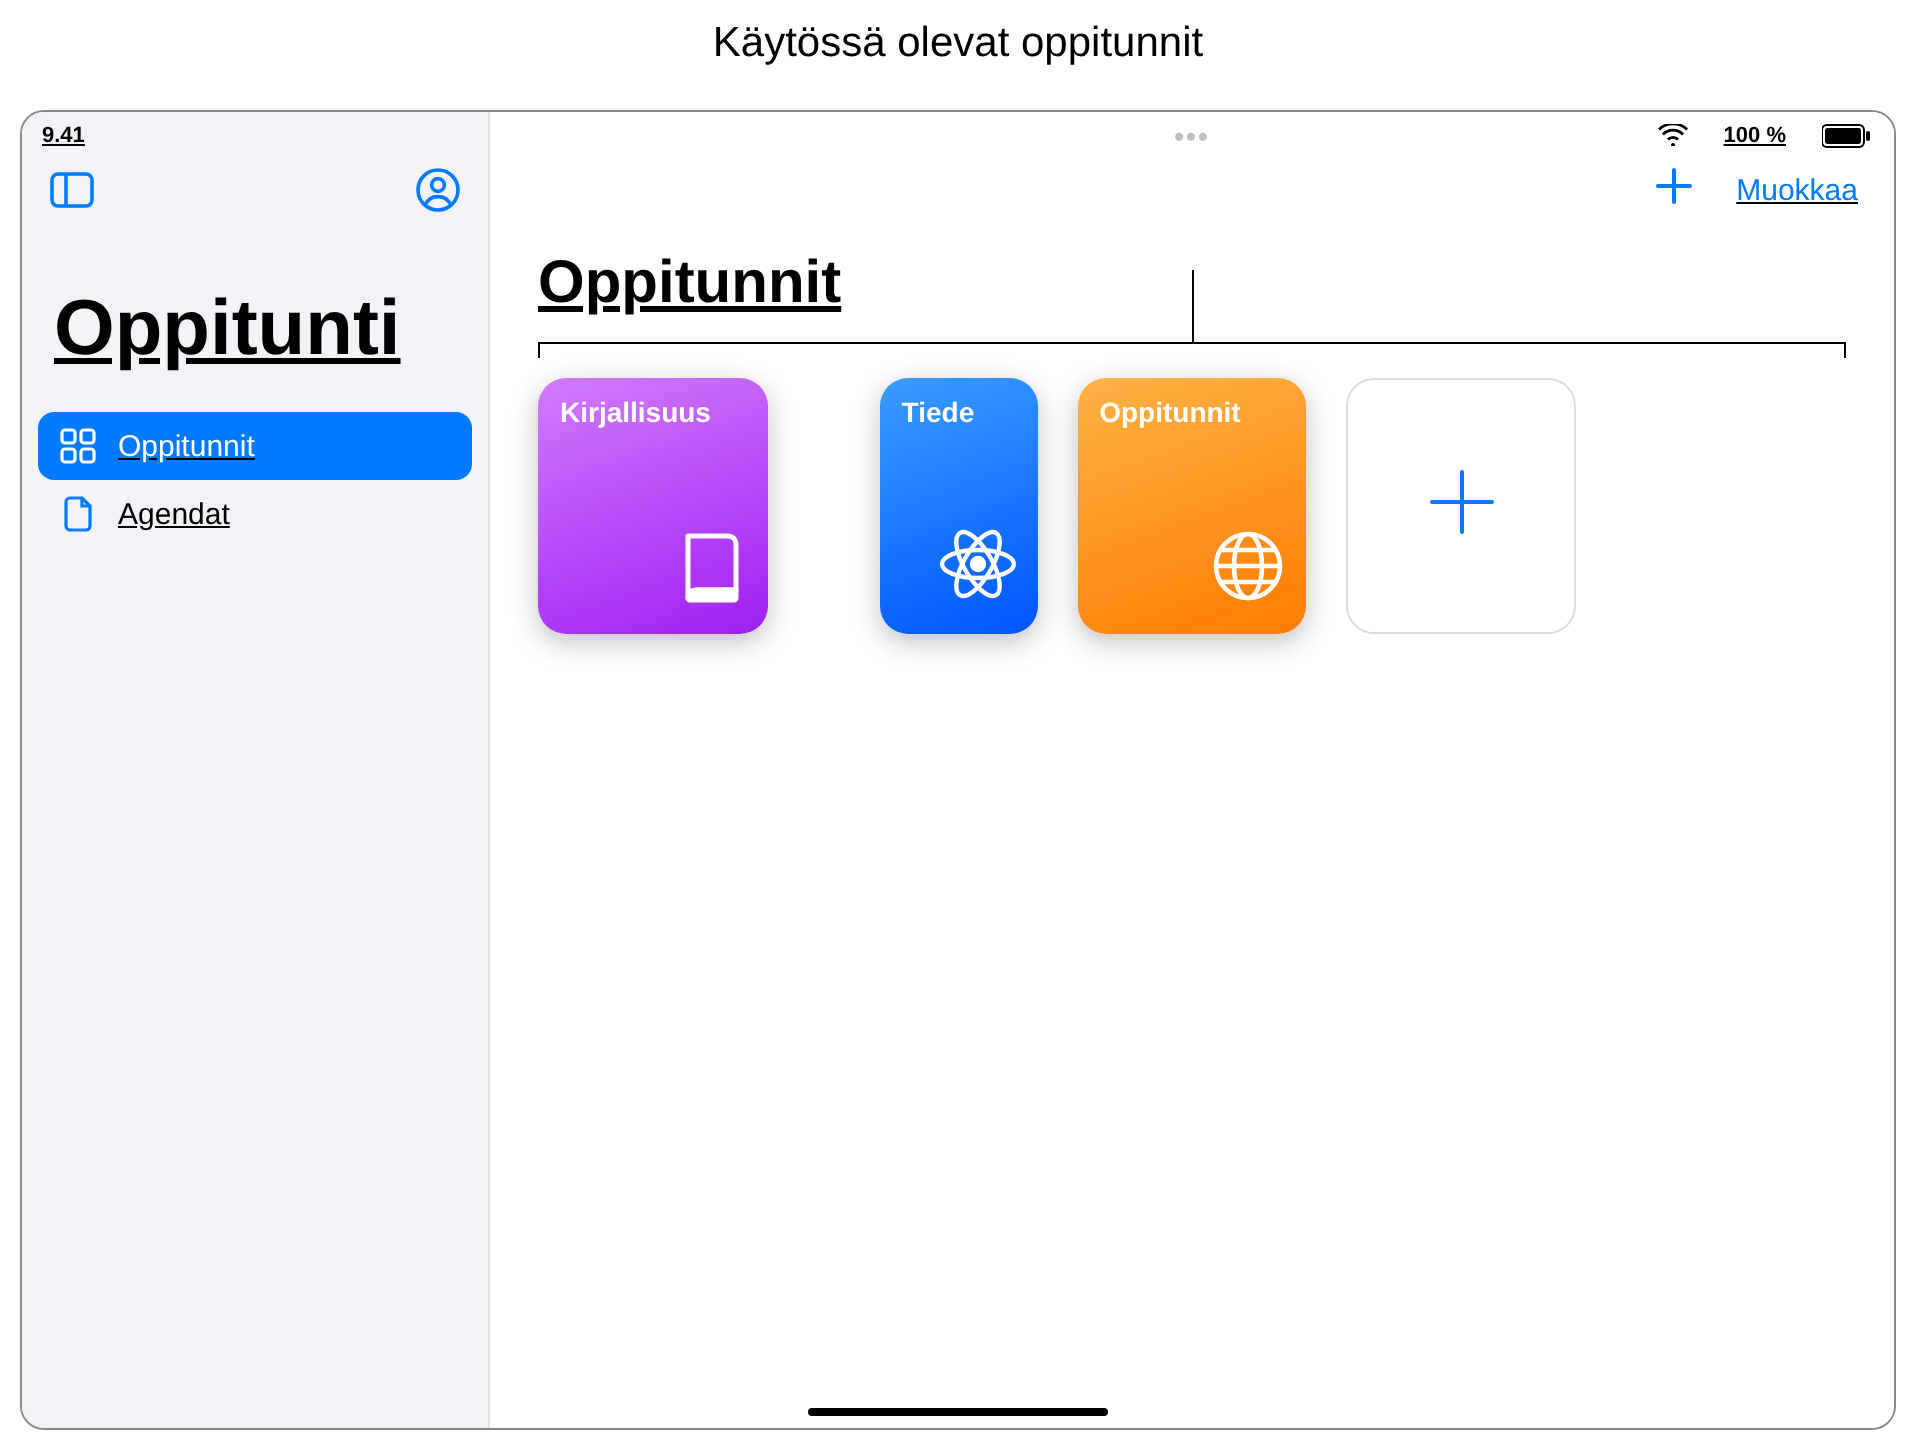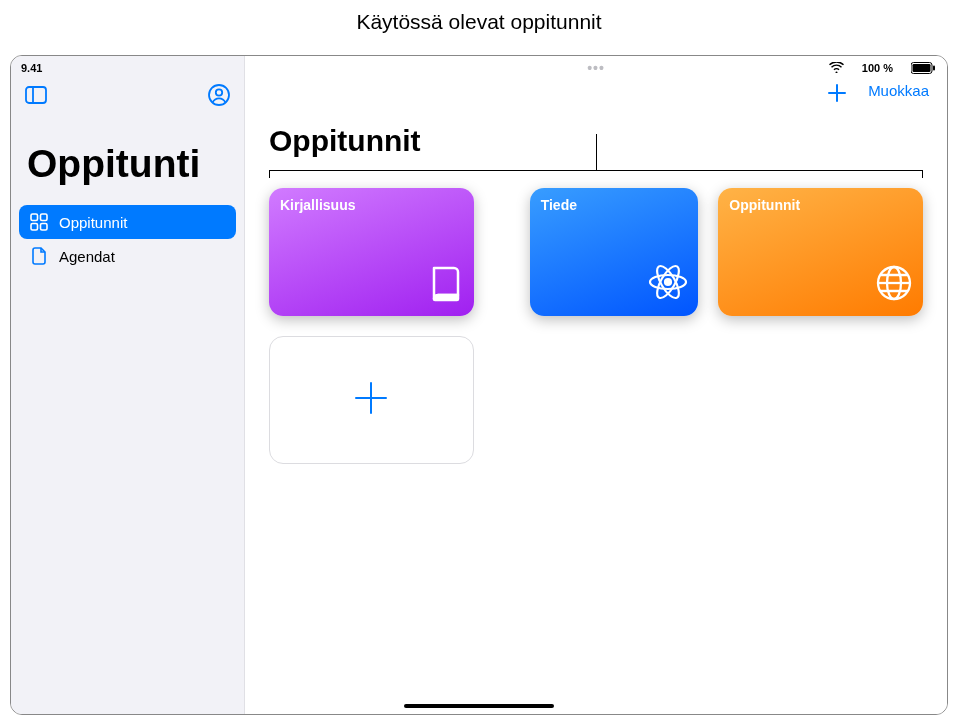--- a/index.html
+++ b/index.html
@@ -23,20 +23,21 @@
     .device-frame {
       position: absolute;
       top: 55px;
       left: 10px;
       width: 938px;
       height: 660px;
       border: 1px solid #888;
       border-radius: 12px;
       overflow: hidden;
       display: flex;
+      text-decoration: underline;
     }
     .sidebar {
       width: 234px;
       height: 100%;
       background: #f2f2f7;
       border-right: 1px solid #e0e0e5;
       display: flex;
       flex-direction: column;
     }
     .status-bar {
@@ -108,21 +109,21 @@
     .status-right {
       margin-left: auto;
       display: flex;
       align-items: center;
       gap: 18px;
     }
     .wifi-icon, .battery-icon { display: inline-flex; }
     .main-toolbar {
       display: flex;
       justify-content: flex-end;
-      align-items: flex-start;
+      align-items: center;
       padding: 6px 18px;
       gap: 20px;
     }
     .plus-icon { color: #007aff; }
     .edit-button {
       color: #007aff;
       font-size: 15px;
       font-weight: 500;
       cursor: pointer;
     }
@@ -159,21 +160,21 @@
       top: 8px;
       width: 1px;
       height: 8px;
       background: #000;
     }
     .bracket-left { left: 0; }
     .bracket-right { right: 0; }
 
     .cards-grid {
       display: grid;
-      grid-template-columns: repeat(3, 1fr);
+      grid-template-columns: repeat(5, 1fr);
       gap: 20px;
       padding: 12px 24px;
     }
     .lesson-card {
       position: relative;
       height: 128px;
       border-radius: 14px;
       color: #fff;
       cursor: pointer;
       box-shadow: 0 4px 14px rgba(0,0,0,0.25);

